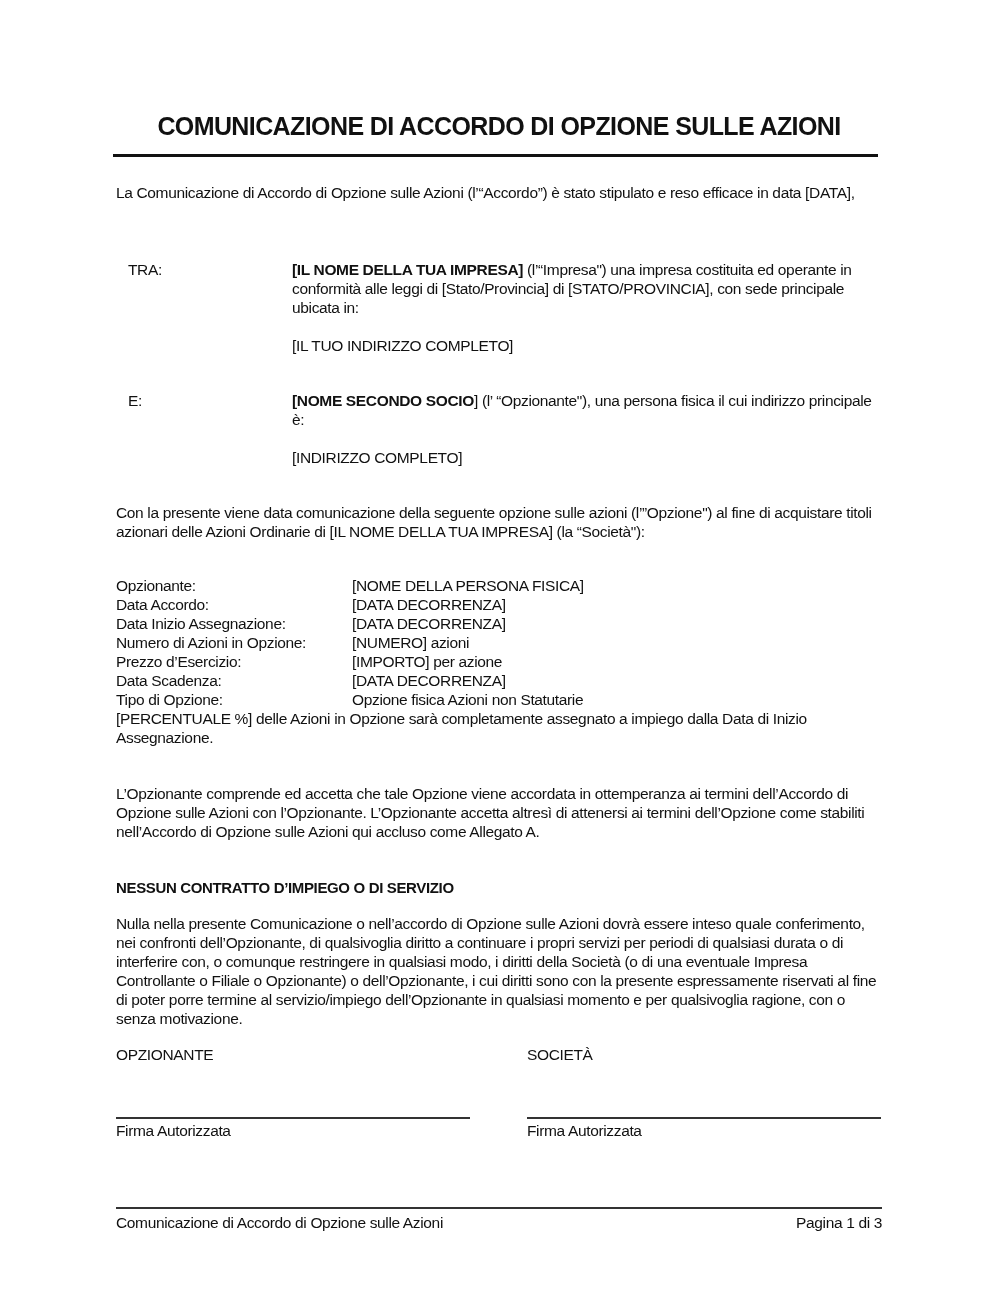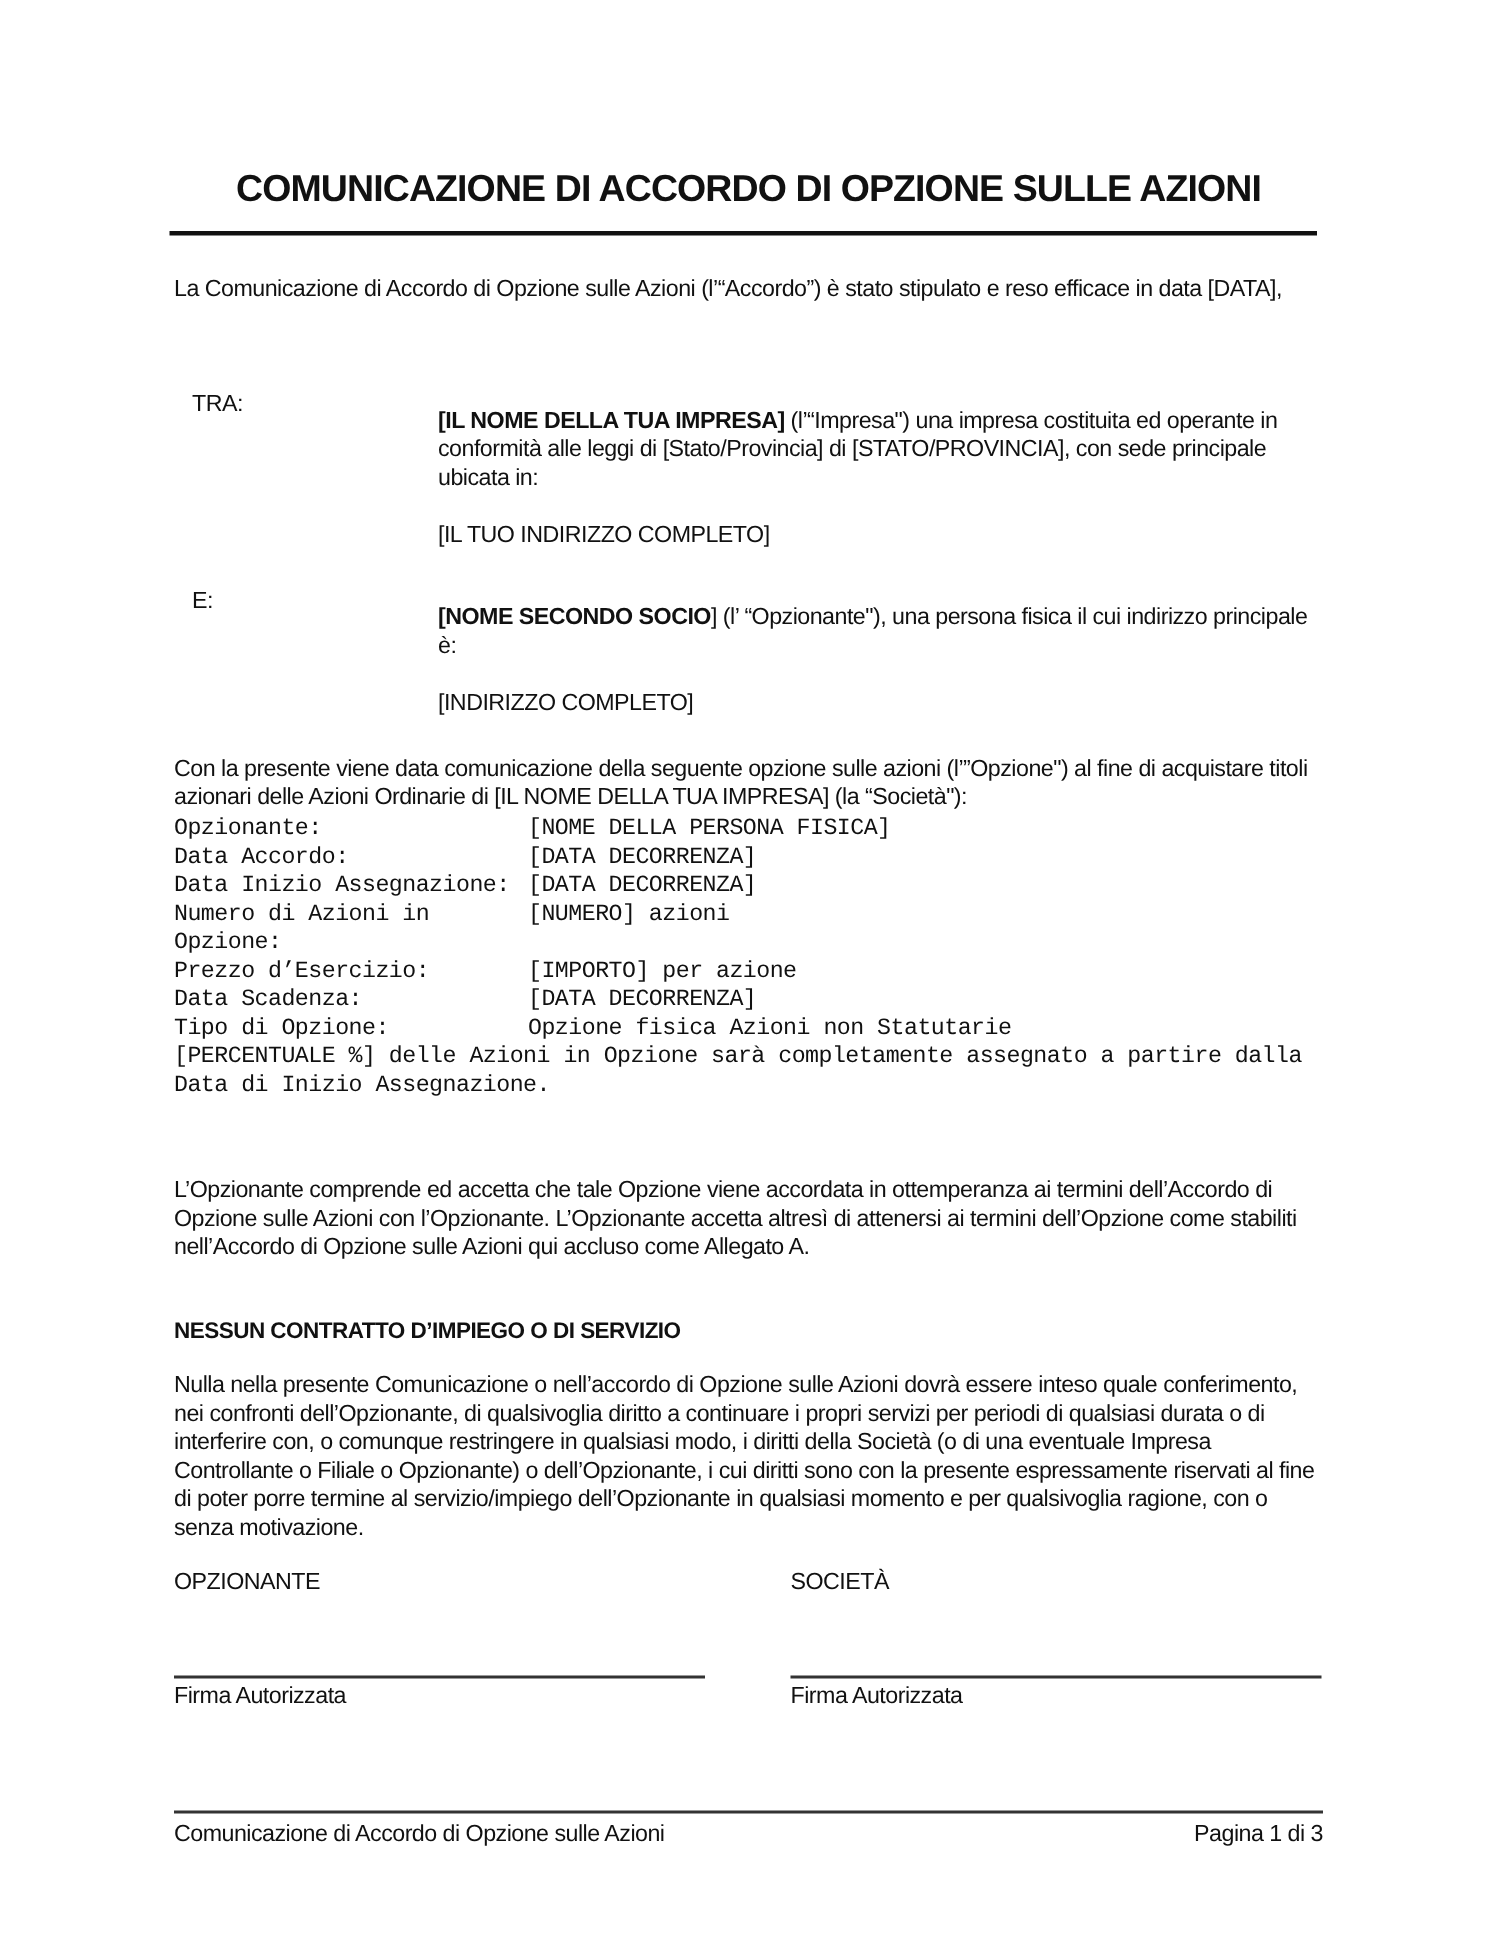--- a/index.html
+++ b/index.html
@@ -6,25 +6,25 @@
   body { width: 1000px; height: 1290px; position: relative; overflow: hidden;
          font-family: "Liberation Sans", sans-serif; color: #111; }
   .page { position: absolute; left: 116px; top: 0; width: 766px; }
   .body-text { font-size: 15.5px; line-height: 19px; letter-spacing: -0.35px; }
   .title { position: absolute; top: 117px; left: 0; width: 766px; text-align: center;
            font-weight: bold; font-size: 25px; letter-spacing: -0.6px; margin: 0; }
   .title-rule { position: absolute; top: 154px; left: -3px; width: 765px; height: 3px; background: #111; }
   .abs { position: absolute; left: 0; width: 766px; margin: 0; }
   .party { position: absolute; left: 0; width: 766px; }
   .party-label { position: absolute; left: 12px; top: 0; font-weight: normal; }
-  .party-body { position: absolute; left: 176px; top: 11px; width: 590px; }
+  .party-body { position: absolute; left: 176px; top: 0; width: 590px; }
   .party-body p { margin: 0; }
   .party-addr { margin-top: 19px !important; }
   b { font-weight: bold; }
-  .terms { position: absolute; top: 543px; left: 0; width: 766px; font-family: Liberation Mono, monospace; }
+  .terms { position: absolute; top: 576px; left: 0; width: 766px; }
   .term-row { display: flex; }
   .term-label { width: 236px; flex: none; }
   .term-value { flex: 1; }
   .section-head { font-weight: bold; font-size: 15px; }
   .sig-col { position: absolute; top: 1045px; width: 354px; }
   .sig-line { position: absolute; top: 72px; left: 0; width: 100%; height: 2px; background: #333; }
   .sig-caption { position: absolute; top: 76px; left: 0; text-align: center; }
   .footer-rule { position: absolute; top: 1207px; left: 0; width: 766px; height: 2px; background: #333; }
   .footer { position: absolute; top: 1213px; left: 0; width: 766px; display: flex; justify-content: space-between; }
 </style>
@@ -79,21 +79,21 @@
       </div>
     <div class="term-row">
         <span class="term-label">Data Scadenza:</span>
         <span class="term-value">[DATA DECORRENZA]</span>
       </div>
     <div class="term-row">
         <span class="term-label">Tipo di Opzione:</span>
         <span class="term-value">Opzione fisica Azioni non Statutarie</span>
       </div>
     <div class="term-row">
-        <span class="term-value">[PERCENTUALE %] delle Azioni in Opzione sarà completamente assegnato a partire dalla Data di Inizio Assegnazione.</span>
+        <span class="term-value">[PERCENTUALE %] delle Azioni in Opzione sarà completamente assegnato a impiego dalla Data di Inizio Assegnazione.</span>
       </div>
   </div>
 
   <p class="abs" style="top:784px;">L’Opzionante comprende ed accetta che tale Opzione viene accordata in ottemperanza ai termini dell’Accordo di Opzione sulle Azioni con l’Opzionante. L’Opzionante accetta altresì di attenersi ai termini dell’Opzione come stabiliti nell’Accordo di Opzione sulle Azioni qui accluso come Allegato A.</p>
 
   <p class="abs section-head" style="top:878px;">NESSUN CONTRATTO D’IMPIEGO O DI SERVIZIO</p>
   <p class="abs" style="top:914px;">Nulla nella presente Comunicazione o nell’accordo di Opzione sulle Azioni dovrà essere inteso quale conferimento, nei confronti dell’Opzionante, di qualsivoglia diritto a continuare i propri servizi per periodi di qualsiasi durata o di interferire con, o comunque restringere in qualsiasi modo, i diritti della Società (o di una eventuale Impresa Controllante o Filiale o Opzionante) o dell’Opzionante, i cui diritti sono con la presente espressamente riservati al fine di poter porre termine al servizio/impiego dell’Opzionante in qualsiasi momento e per qualsivoglia ragione, con o senza motivazione.</p>
 
   <div class="sig-col" style="left:0;">
     <span>OPZIONANTE</span>

